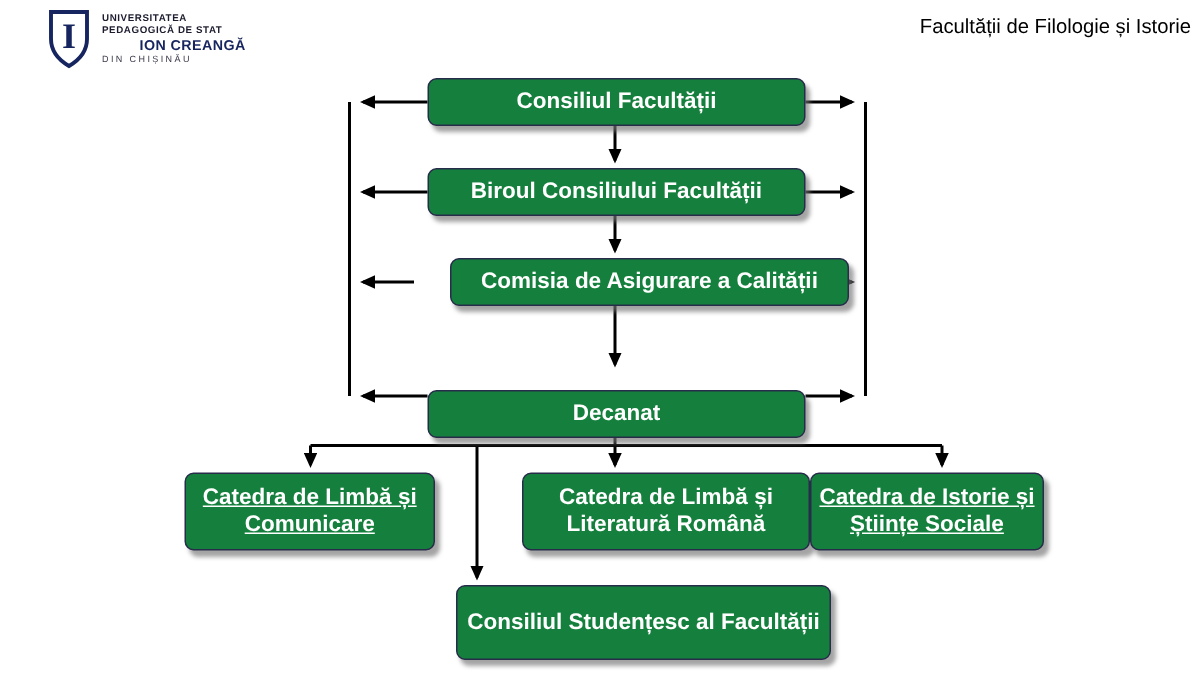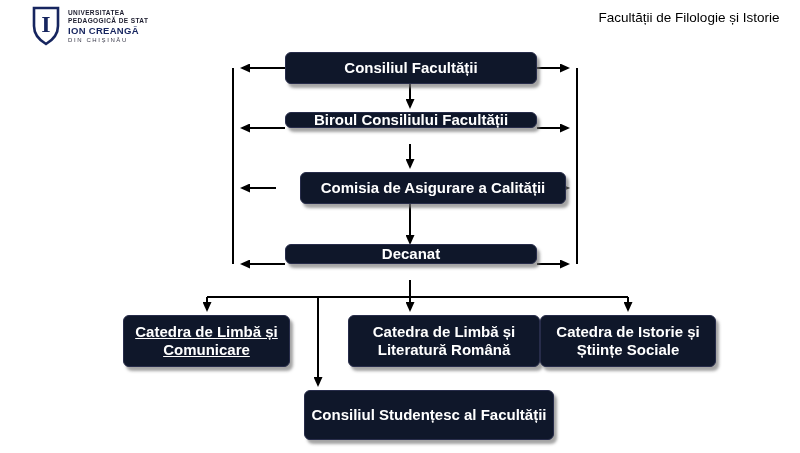--- a/index.html
+++ b/index.html
@@ -30,73 +30,74 @@
     color: #1c1c2e;
     letter-spacing: 0.4px;
     font-weight: bold;
   }
   .logo-text .l3 {
     font-size: 9.5px;
     line-height: 11px;
     font-weight: bold;
     color: #16255f;
     letter-spacing: 0.3px;
+    margin-left: 25px;
   }
   .logo-text .l4 {
     font-size: 6px;
     line-height: 9px;
     color: #3a3a4a;
     letter-spacing: 1.6px;
   }
 
   .page-title {
     position: absolute;
     top: 10px;
     right: 6px;
     width: 210px;
     text-align: center;
     color: #000000;
   }
   .page-title .t1 { font-size: 14px; line-height: 17px; }
-  .page-title .t2 { font-size: 13.5px; line-height: 16px; }
+  .page-title .t2 { font-size: 13.5px; line-height: 16px; text-align: right; }
 
   
   svg.connectors {
     position: absolute;
     left: 0; top: 0;
     width: 800px; height: 453px;
     z-index: 1;
   }
 
   
   .node {
     position: absolute;
     z-index: 2;
-    background: #0f172a;
+    background: #15803d;
     border: 1.5px solid #272c4a;
     border-radius: 6px;
     box-shadow: 3px 4px 3px rgba(115,115,115,0.65);
     color: #ffffff;
     font-weight: bold;
     font-size: 15px;
     line-height: 1.22;
     display: flex;
     align-items: center;
     justify-content: center;
     text-align: center;
     padding: 2px 4px;
   }
   .node.oneline { white-space: nowrap; }
   .n0 { left: 285px; top: 52px;  width: 252px; height: 32px; }
-  .n1 { left: 285px; top: 112px; width: 252px; height: 16px; }
+  .n1 { left: 285px; top: 112px; width: 252px; height: 32px; }
   .n2 { left: 276px; top: 172px; width: 266px; height: 32px; margin-left: 24px; }
-  .n3 { left: 285px; top: 244px; width: 252px; height: 20px; }
+  .n3 { left: 285px; top: 260px; width: 252px; height: 32px; }
   .n4 { left: 123px; top: 315px; width: 167px; height: 52px; text-decoration: underline; }
   .n5 { left: 328px; top: 315px; width: 192px; height: 52px; margin-left: 20px; }
-  .n6 { left: 540px; top: 315px; width: 176px; height: 52px; }
+  .n6 { left: 540px; top: 315px; width: 156px; height: 52px; text-decoration: underline; }
   .n7 { left: 304px; top: 390px; width: 250px; height: 50px; }
 </style>
 </head>
 <body>
 
 <div class="canvas">
 
   <div class="logo">
     <svg width="32" height="40" viewBox="0 0 32 40">
       <path d="M4 2 H28 V20 Q28 31 16 38 Q4 31 4 20 Z" fill="#ffffff" stroke="#16255f" stroke-width="2.6"></path>

